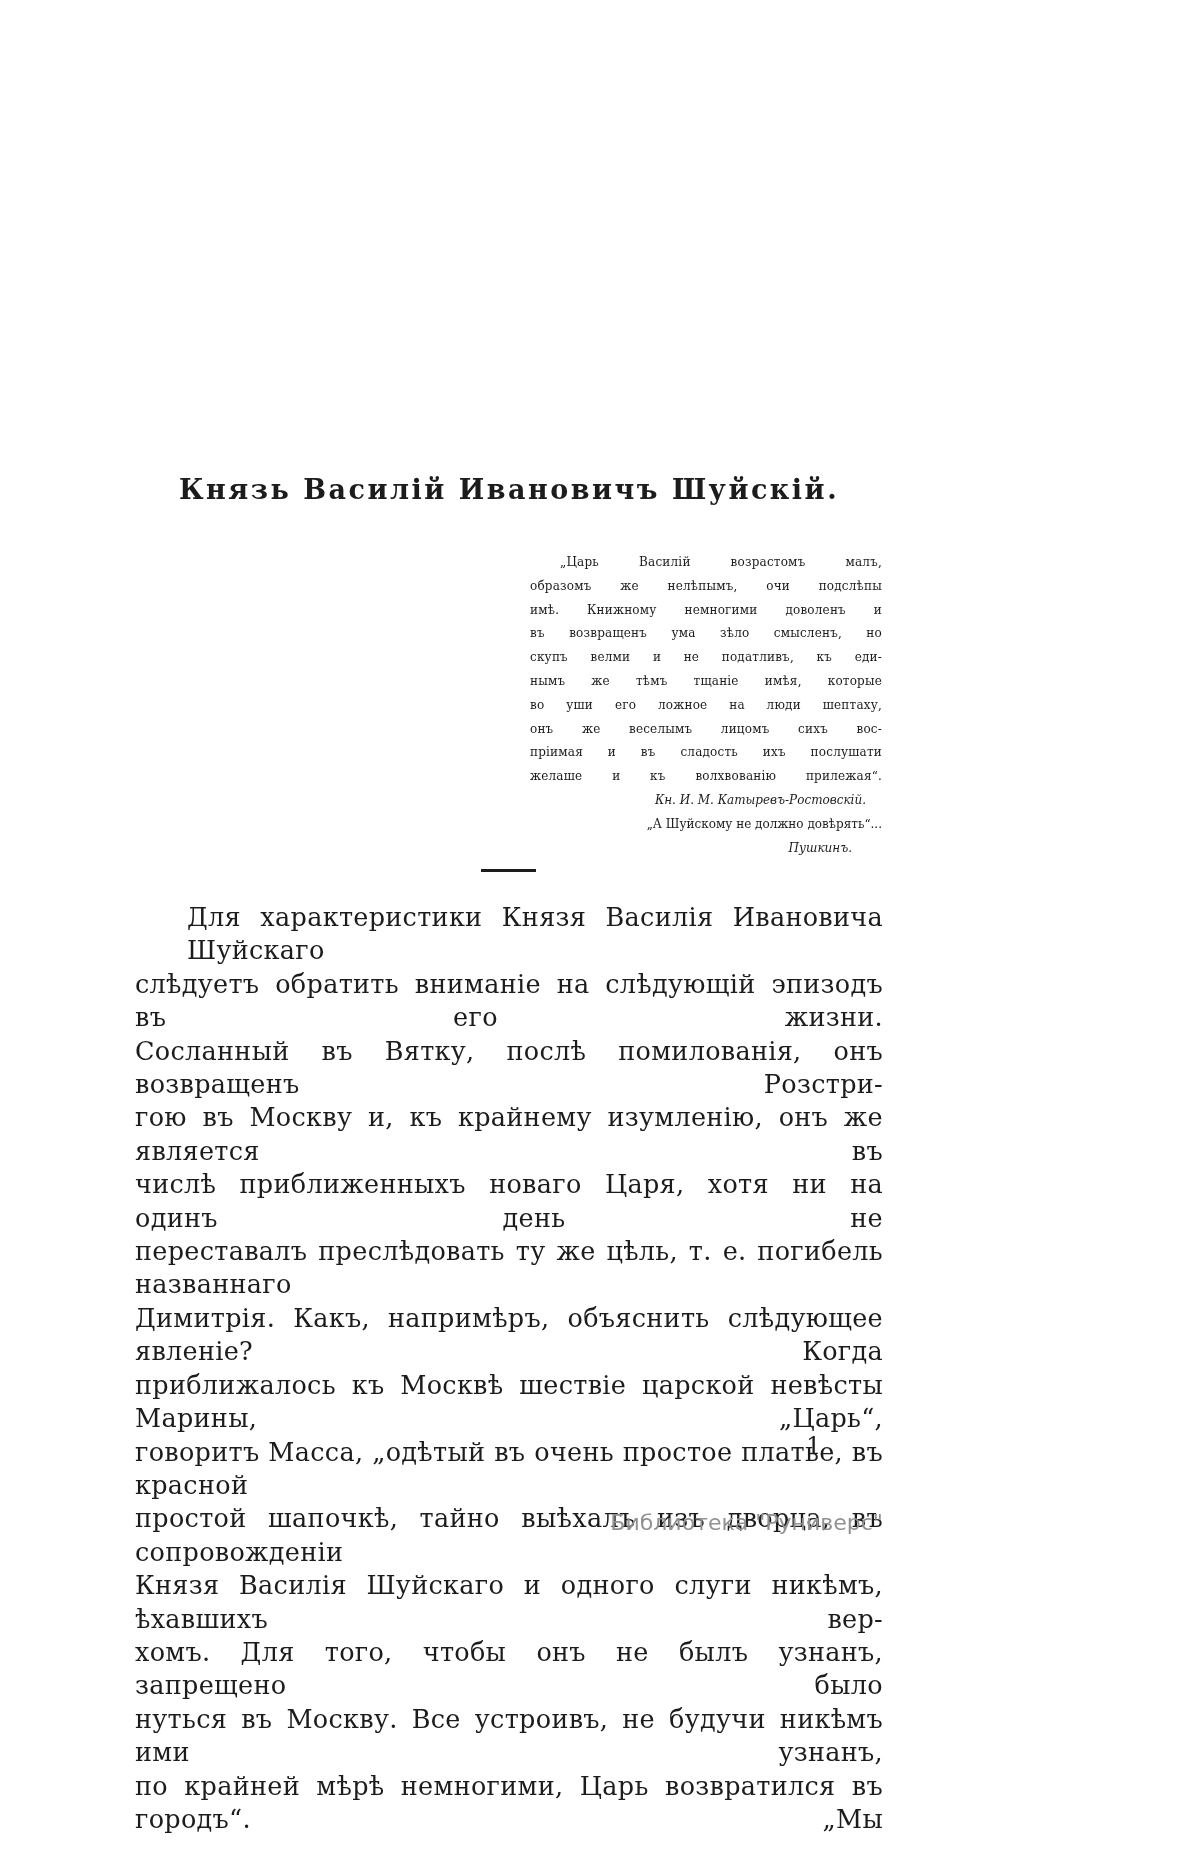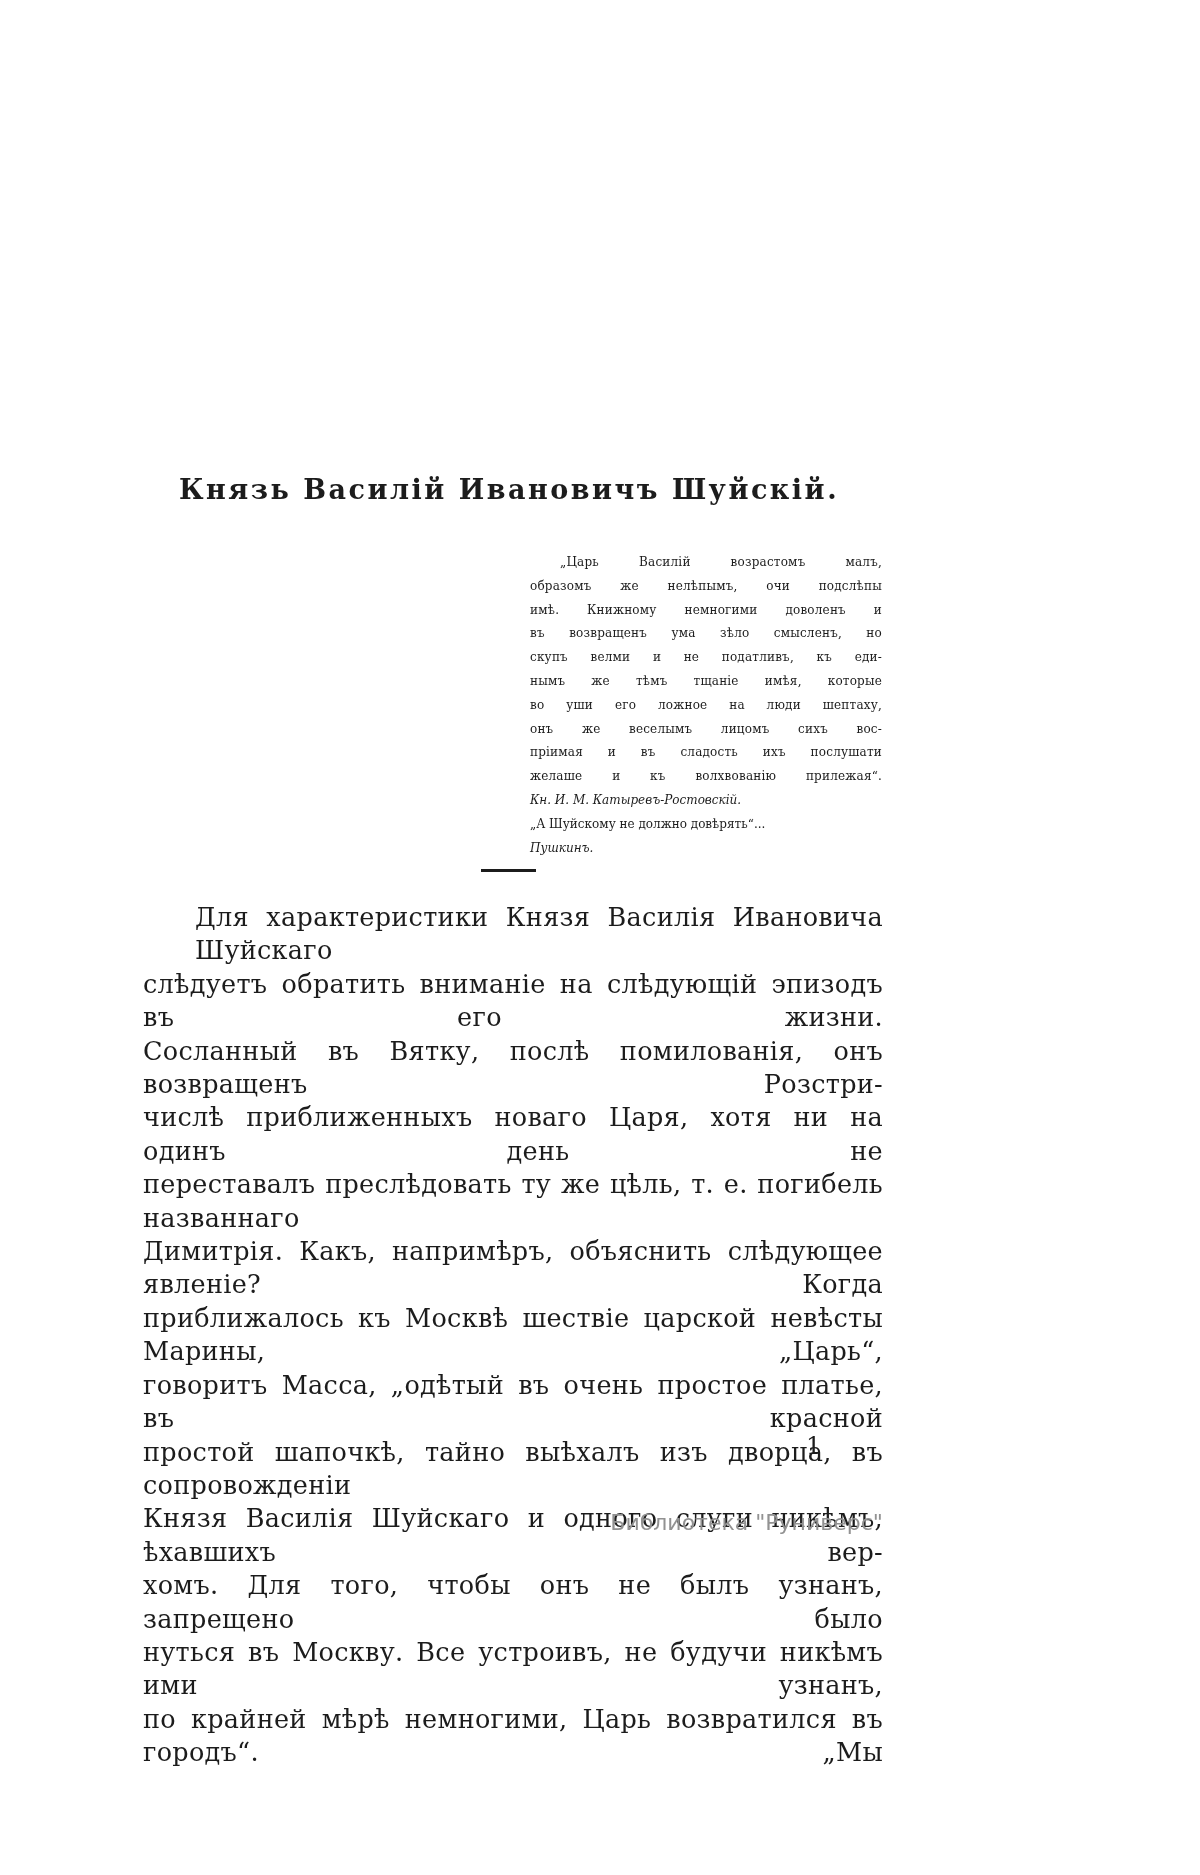--- a/index.html
+++ b/index.html
@@ -28,42 +28,41 @@
     font-size:12px;
   }
   .ep-line {
     text-align:justify;
     text-align-last:justify;
     line-height:23.8px;
     letter-spacing:0.2px;
   }
   .ep-line.first { padding-left:30px; }
   .ep-attr {
-    text-align:left;
+    text-align:right;
     line-height:23.8px;
   }
   .ep-attr.italic { font-style:italic; }
   .ep-attr.pad-sm { padding-right:16px; }
   .ep-attr.pad-lg { padding-right:30px; }
   .rule {
     position:absolute;
     left:481px; top:869px; width:55px;
     border-top:3px solid #1c1c1c;
   }
   .bodytext {
     position:absolute;
     left:135px; top:901px; width:748px;
     font-size:25.5px;
   }
   .b-line {
     text-align:justify;
     text-align-last:justify;
     line-height:33.4px;
     letter-spacing:0.3px;
-    margin-left:8px;
   }
   .b-line.first { padding-left:52px; }
   .page-number {
     position:absolute;
     left:806px; top:1432px;
     font-size:24px;
   }
   .watermark {
     position:absolute;
     left:535px; top:1510px; width:348px;
@@ -95,20 +94,21 @@
     <div class="ep-attr">„А Шуйскому не должно довѣрять“...</div>
     <div class="ep-attr italic pad-lg">Пушкинъ.</div>
   </div>
 
   <div class="rule"></div>
 
   <div class="bodytext">
     <div class="b-line first">Для характеристики Князя Василія Ивановича Шуйскаго</div>
     <div class="b-line">слѣдуетъ обратить вниманіе на слѣдующій эпизодъ въ его жизни.</div>
     <div class="b-line">Сосланный въ Вятку, послѣ помилованія, онъ возвращенъ Розстри-</div>
+    <div class="b-line">гою въ Москву и, къ крайнему изумленію, онъ же является въ</div>
     <div class="b-line">числѣ приближенныхъ новаго Царя, хотя ни на одинъ день не</div>
     <div class="b-line">переставалъ преслѣдовать ту же цѣль, т. е. погибель названнаго</div>
     <div class="b-line">Димитрія. Какъ, напримѣръ, объяснить слѣдующее явленіе? Когда</div>
     <div class="b-line">приближалось къ Москвѣ шествіе царской невѣсты Марины, „Царь“,</div>
     <div class="b-line">говоритъ Масса, „одѣтый въ очень простое платье, въ красной</div>
     <div class="b-line">простой шапочкѣ, тайно выѣхалъ изъ дворца, въ сопровожденіи</div>
     <div class="b-line">Князя Василія Шуйскаго и одного слуги никѣмъ, ѣхавшихъ вер-</div>
     <div class="b-line">хомъ. Для того, чтобы онъ не былъ узнанъ, запрещено было</div>
     <div class="b-line">нуться въ Москву. Все устроивъ, не будучи никѣмъ ими узнанъ,</div>
     <div class="b-line">по крайней мѣрѣ немногими, Царь возвратился въ городъ“. „Мы</div>

